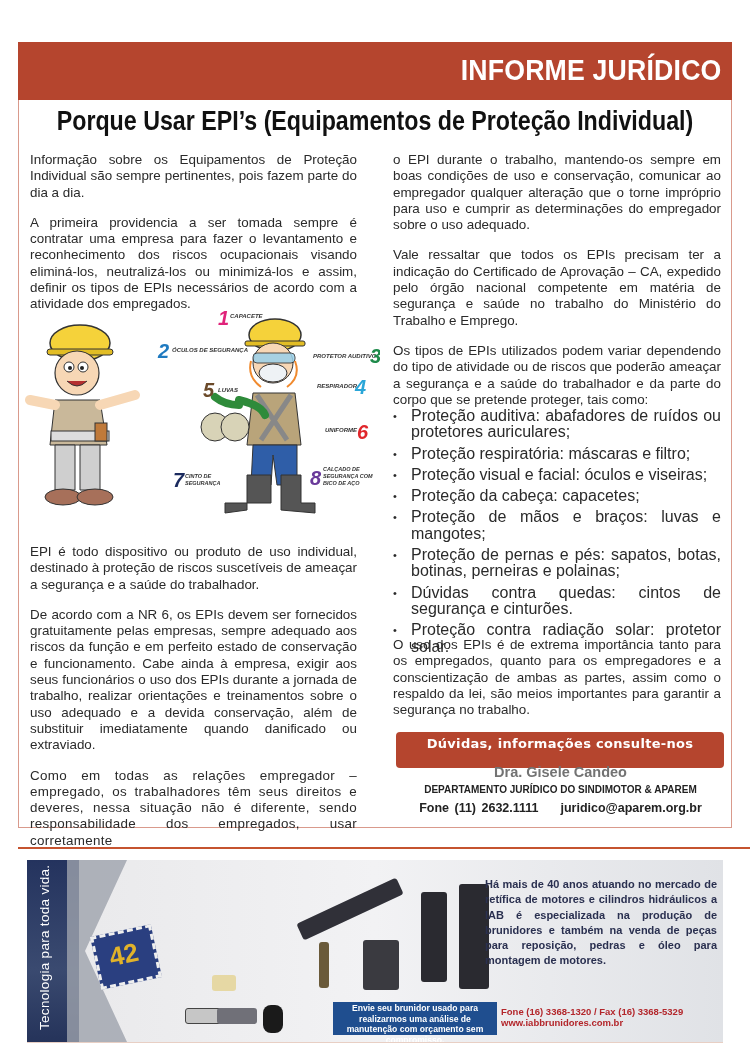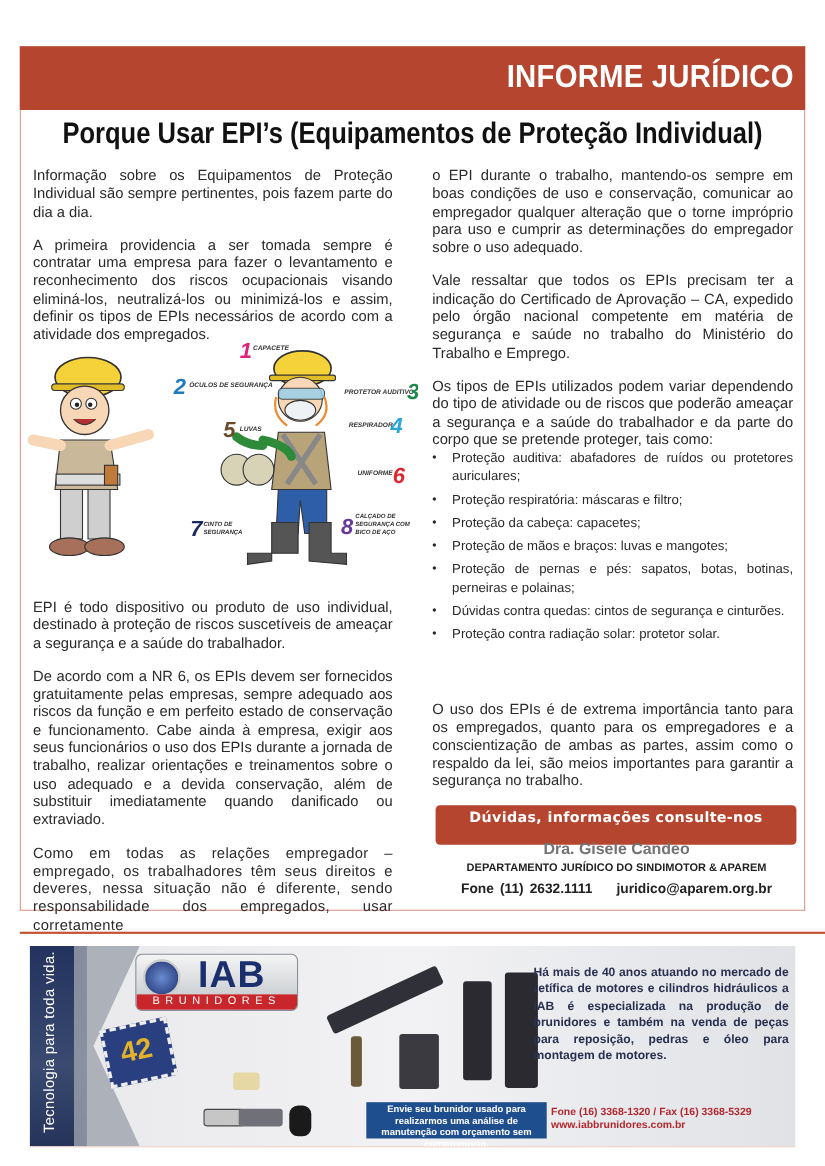--- a/index.html
+++ b/index.html
@@ -13,21 +13,21 @@
                   transform:scaleX(0.92); transform-origin:right center; }
   .main-title { position:absolute; left:0; width:750px; top:106px; text-align:center; font-weight:bold;
                 font-size:27px; color:#111; transform:scaleX(0.86); transform-origin:center; }
   .col { position:absolute; font-size:13.4px; line-height:16.3px; text-align:justify; color:#2a2a2a; }
   .col p { margin:0 0 14px 0; }
   .left-col { left:30px; width:327px; top:152px; }
   .left-col-2 { left:30px; width:327px; top:544px; }
   .right-col { left:393px; width:328px; top:152px; }
   .right-col-2 { left:393px; width:328px; top:637px; }
   ul.types { list-style:none; margin:0; padding:0; position:absolute; left:393px; width:328px; top:408px;
-             font-size:12px; line-height:16.3px; color:#2a2a2a; }
+             font-size:16px; line-height:16.3px; color:#2a2a2a; }
   ul.types li { position:relative; padding-left:18px; margin-bottom:5px; text-align:justify; }
   ul.types li::before { content:"•"; position:absolute; left:0; top:0; font-size:11px; }
   .illus { position:absolute; left:25px; top:305px; width:355px; height:220px; }
   .cta { position:absolute; left:396px; top:732px; width:328px; height:36px; background:#b5452e;
          border-radius:4px; color:#fff; font-weight:bold; font-size:13px; text-align:center; line-height:24px;
          font-family:"DejaVu Sans", sans-serif; letter-spacing:0.3px; }
   .contact-name { position:absolute; left:393px; width:335px; top:764px; text-align:center; font-weight:bold; font-size:14.5px; color:#737373; }
   .contact-dept { position:absolute; left:393px; width:335px; top:784px; text-align:center; font-weight:bold; font-size:10px; color:#222; }
   .contact-line { position:absolute; left:393px; width:335px; top:801px; text-align:center; font-weight:bold; font-size:12.5px; color:#222; word-spacing:2px; }
   .red-line { position:absolute; left:18px; top:847px; width:732px; height:2px; background:#c5532f; }
@@ -135,20 +135,21 @@
 
 <div class="col right-col">
   <p>o EPI durante o trabalho, mantendo-os sempre em boas condições de uso e conservação, comunicar ao empregador qualquer alteração que o torne impróprio para uso e cumprir as determinações do empregador sobre o uso adequado.</p>
   <p>Vale ressaltar que todos os EPIs precisam ter a indicação do Certificado de Aprovação – CA, expedido pelo órgão nacional competente em matéria de segurança e saúde no trabalho do Ministério do Trabalho e Emprego.</p>
   <p>Os tipos de EPIs utilizados podem variar dependendo do tipo de atividade ou de riscos que poderão ameaçar a segurança e a saúde do trabalhador e da parte do corpo que se pretende proteger, tais como:</p>
 </div>
 
 <ul class="types">
   <li>Proteção auditiva: abafadores de ruídos ou protetores auriculares;</li>
   <li>Proteção respiratória: máscaras e filtro;</li>
+  <li>Proteção visual e facial: óculos e viseiras;</li>
   <li>Proteção da cabeça: capacetes;</li>
   <li>Proteção de mãos e braços: luvas e mangotes;</li>
   <li>Proteção de pernas e pés: sapatos, botas, botinas, perneiras e polainas;</li>
   <li>Dúvidas contra quedas: cintos de segurança e cinturões.</li>
   <li>Proteção contra radiação solar: protetor solar.</li>
 </ul>
 
 <div class="col right-col-2">
   <p>O uso dos EPIs é de extrema importância tanto para os empregados, quanto para os empregadores e a conscientização de ambas as partes, assim como o respaldo da lei, são meios importantes para garantir a segurança no trabalho.</p>
 </div>
@@ -160,25 +161,20 @@
   <span>Fone (11) 2632.1111</span>&nbsp;&nbsp;&nbsp;
   <span>juridico@aparem.org.br</span>
 </div>
 
 <div class="red-line"></div>
 
 <div class="ad">
   <div class="ad-left"></div>
   <div class="ad-swoosh"></div>
   <div class="ad-tagline">Tecnologia para toda vida.</div>
-  <div class="logo">
-    <div class="logo-circle"></div>
-    <div class="logo-text">IAB</div>
-    <div class="logo-band">BRUNIDORES</div>
-  </div>
   <div class="stamp">
     <span>42</span>
   </div>
 
   <div class="part" style="left:268px;top:40px;width:110px;height:18px;transform:rotate(-25deg);background:#303038"></div>
   <div class="part" style="left:292px;top:82px;width:10px;height:46px;background:#6a5a3a"></div>
   <div class="part" style="left:336px;top:80px;width:36px;height:50px;background:#3a3a40"></div>
   <div class="part" style="left:394px;top:32px;width:26px;height:90px;background:#2a2a30"></div>
   <div class="part" style="left:432px;top:24px;width:30px;height:105px;background:#2a2a30"></div>
   <div class="part" style="left:185px;top:115px;width:24px;height:16px;background:#e6d8a4"></div>

